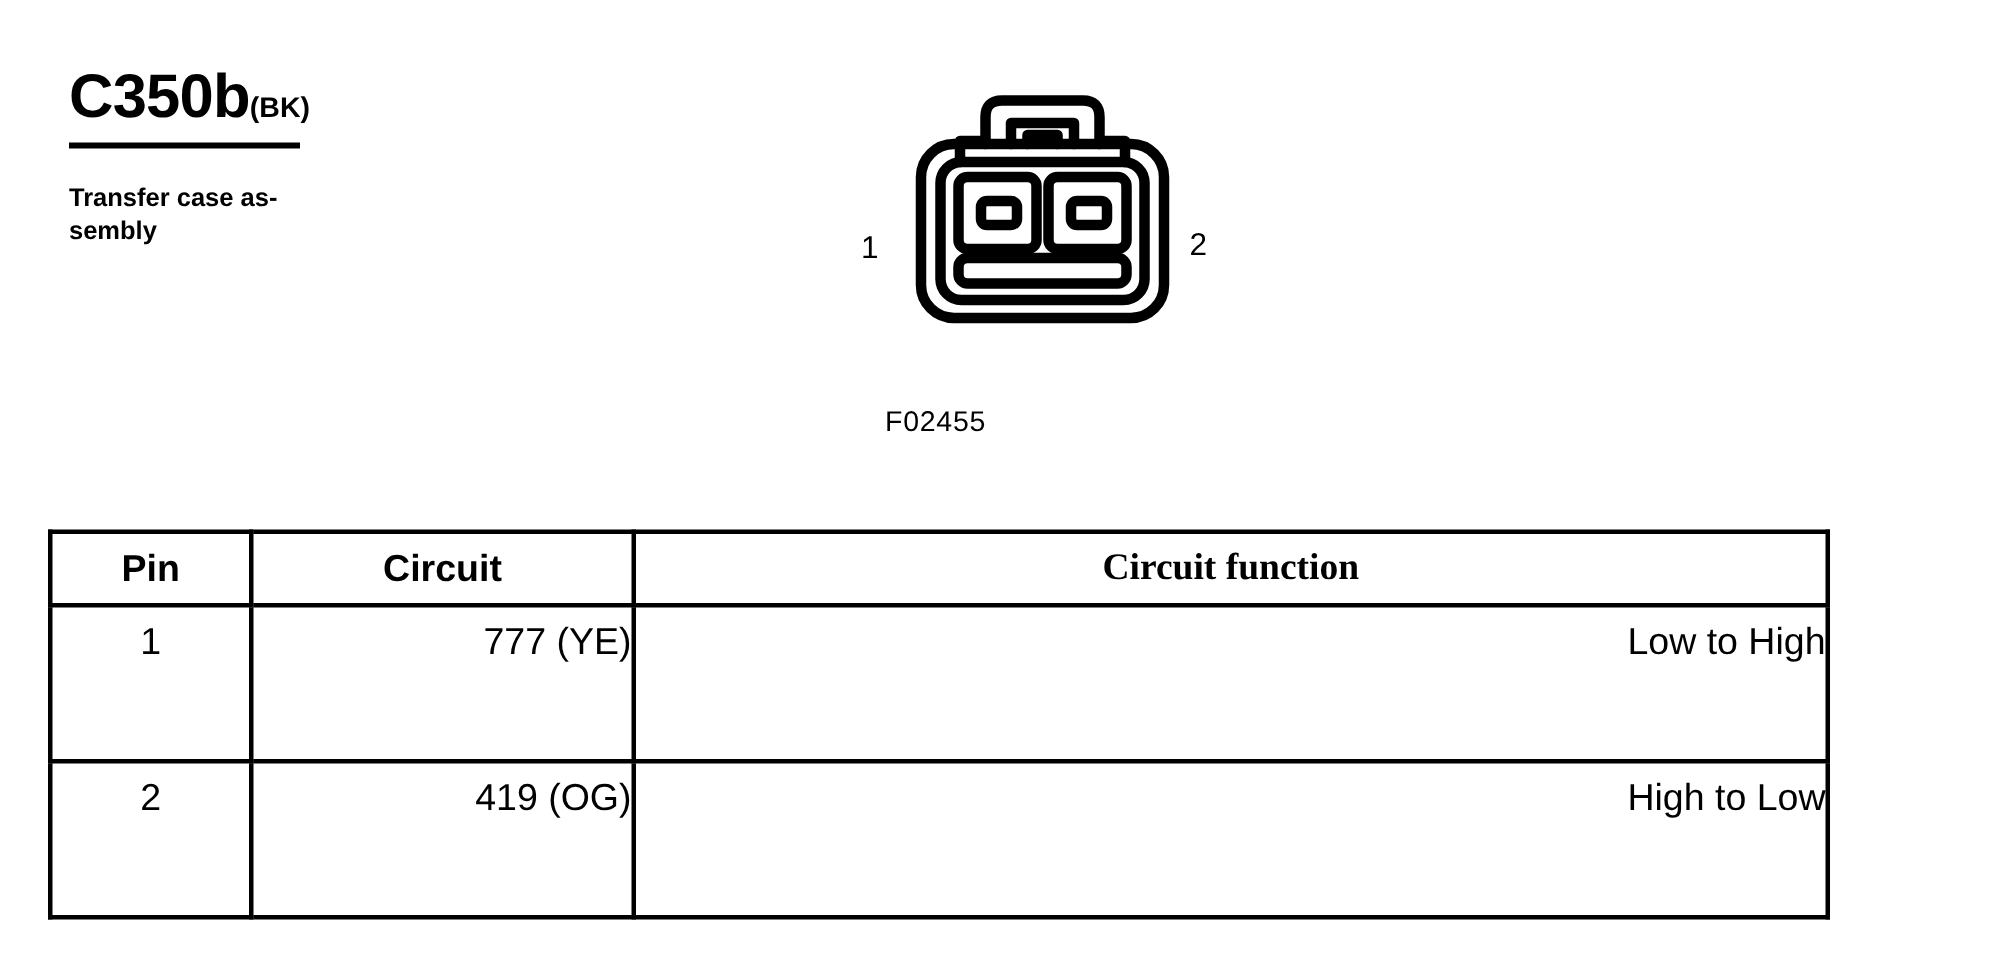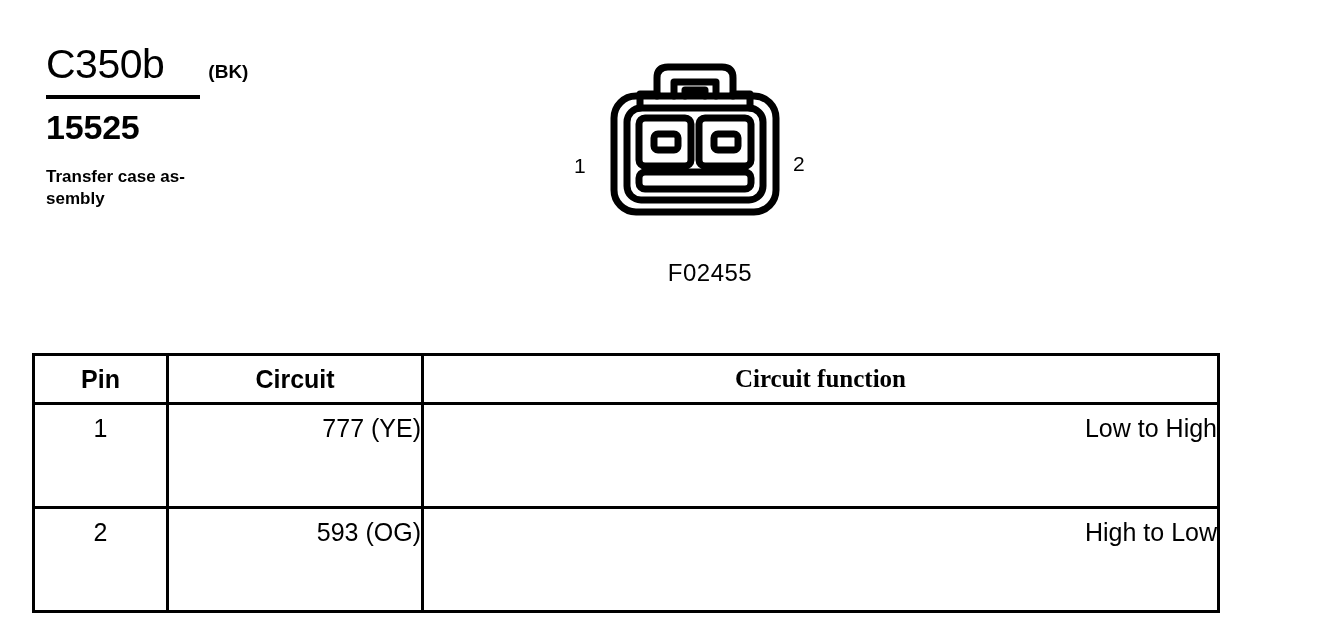--- a/index.html
+++ b/index.html
@@ -22,28 +22,27 @@
     left: 46px;
     top: 44px;
     width: 300px;
   }
   #conn-id-row {
     display: flex;
     align-items: baseline;
   }
   #conn-code {
     font-size: 41px;
-    font-weight: normal;
+    font-weight: bold;
     letter-spacing: -0.5px;
     line-height: 1;
   }
   #conn-color {
     font-size: 19px;
     font-weight: bold;
-    margin-left: 44px;
     line-height: 1;
   }
   #conn-rule {
     width: 154px;
     height: 4px;
     background: #000;
     margin-top: 10px;
   }
   #conn-part {
     font-size: 34px;
@@ -78,23 +77,23 @@
     top: 0;
   }
   .pin-num {
     position: absolute;
     font-size: 21px;
     line-height: 1;
   }
   #pin-num-left  { left: 14px;  top: 103px; }
   #pin-num-right { left: 233px; top: 101px; }
   #conn-figure-id {
-    text-align: center;
-    font-size: 24px;
-    margin-top: 22px;
+    text-align: left;
+    font-size: 19px;
+    margin-top: 34px;
     letter-spacing: 0.5px;
     padding-left: 30px;
   }
 
   
   #pin-table {
     position: absolute;
     left: 32px;
     top: 353px;
     width: 1188px;
@@ -126,21 +125,20 @@
 </style>
 </head>
 <body>
 
 <div id="conn-id">
   <div id="conn-id-row">
     <span id="conn-code">C350b</span>
     <span id="conn-color">(BK)</span>
   </div>
   <div id="conn-rule"></div>
-  <div id="conn-part">15525</div>
   <div id="conn-desc">Transfer case as-<br>sembly</div>
 </div>
 
 <div id="conn-figure">
   <div id="conn-drawing-wrap">
 
     <span class="pin-num" id="pin-num-left">1</span>
     <span class="pin-num" id="pin-num-right">2</span>
 
     <svg id="conn-svg" width="190" height="180" viewBox="0 0 190 180">
@@ -181,17 +179,17 @@
     </tr>
   </thead>
   <tbody>
     <tr>
       <td class="col-pin">1</td>
       <td class="col-circuit">777 (YE)</td>
       <td class="col-function">Low to High</td>
     </tr>
     <tr>
       <td class="col-pin">2</td>
-      <td class="col-circuit">593 (OG)</td>
+      <td class="col-circuit">419 (OG)</td>
       <td class="col-function">High to Low</td>
     </tr>
   </tbody>
 </table>
 
 </body></html>

